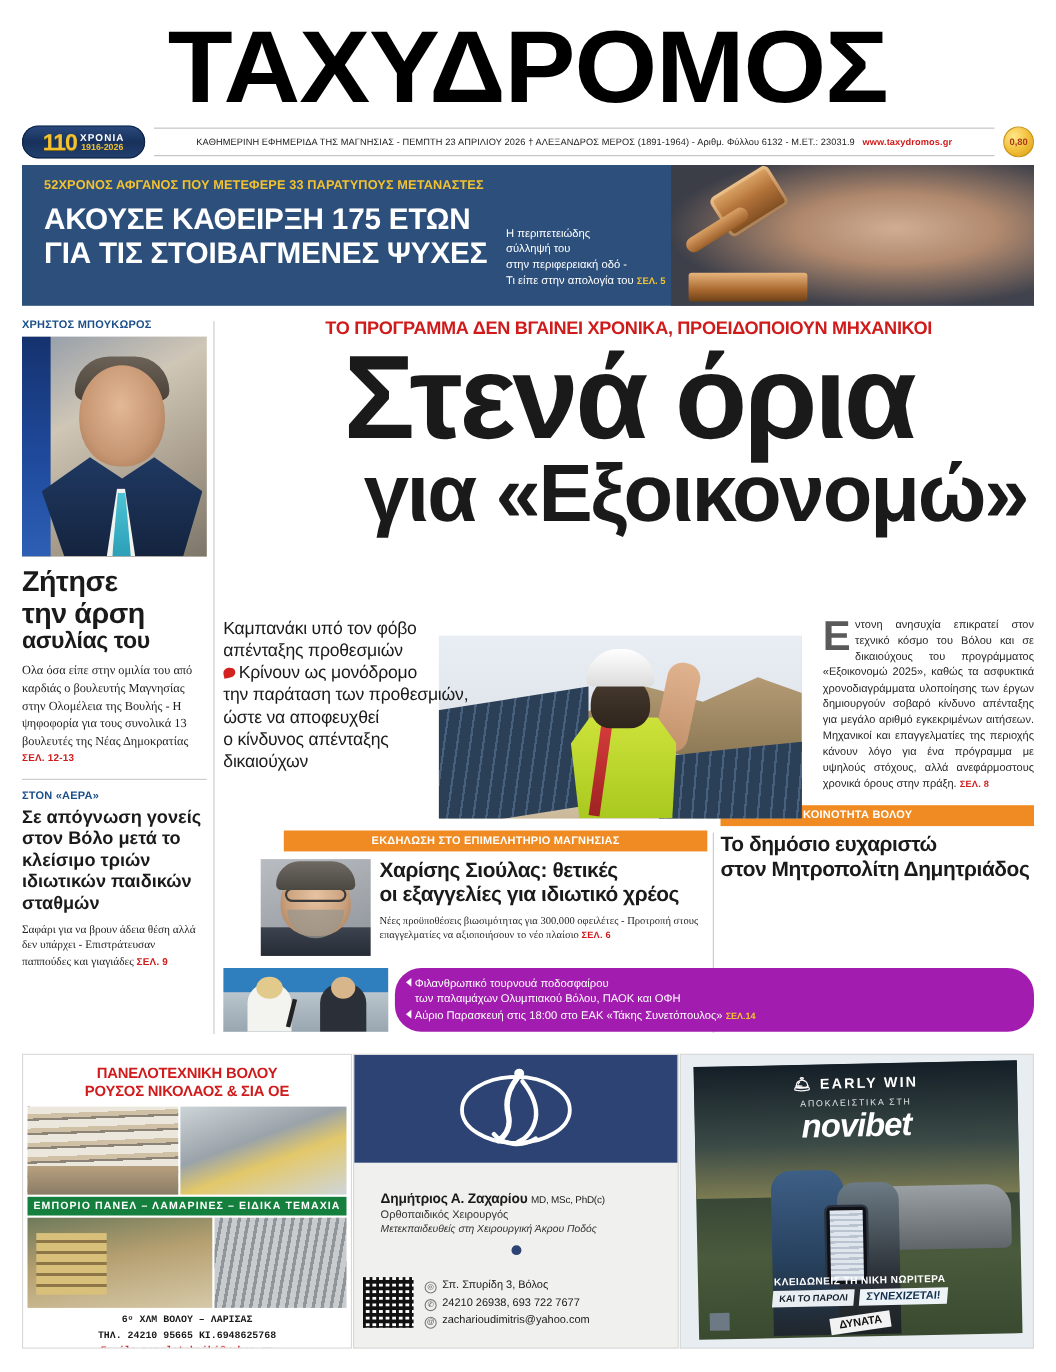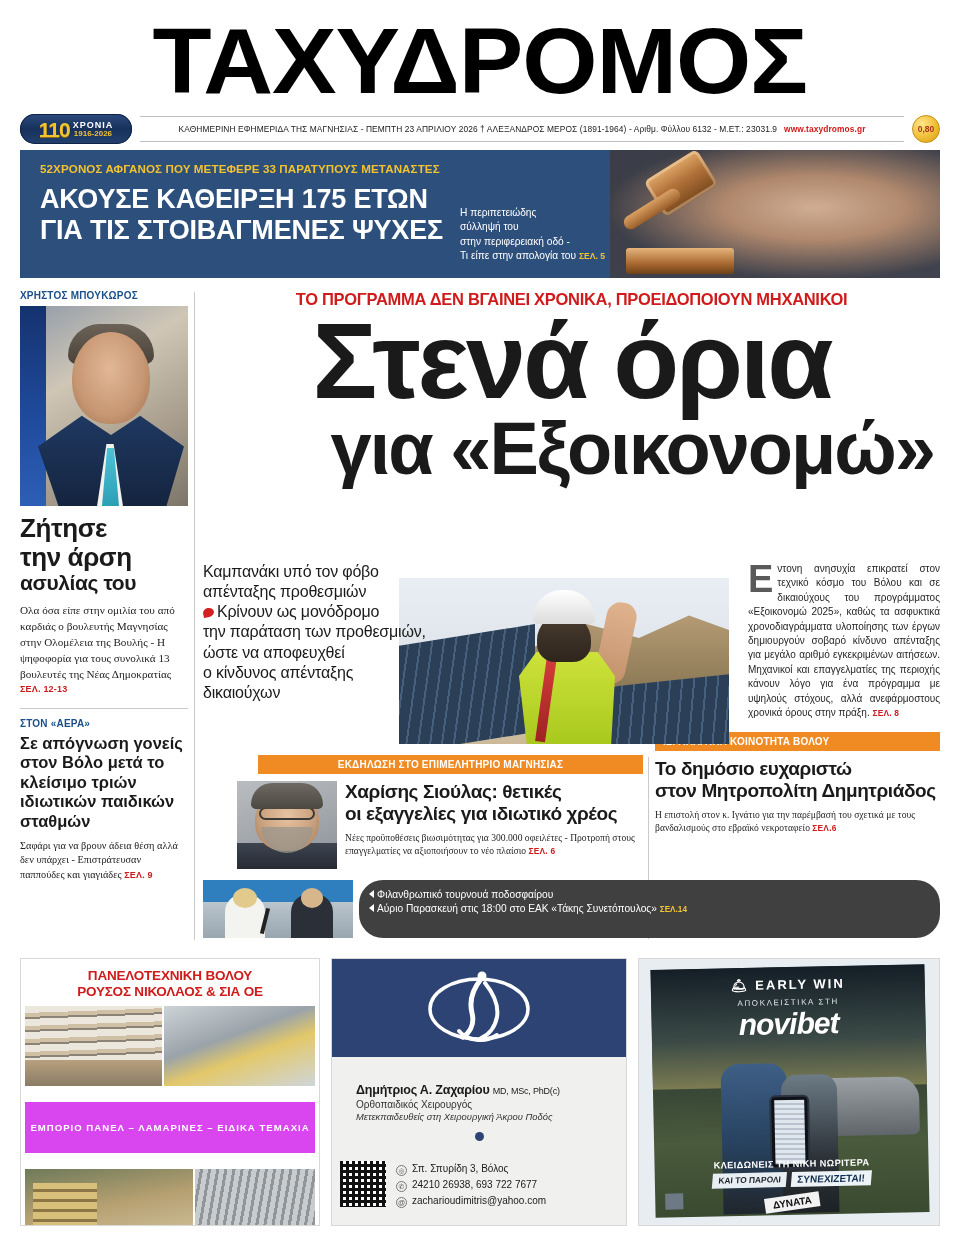--- a/index.html
+++ b/index.html
@@ -275,44 +275,44 @@
     background: #f3f3ef; border-radius: 18px 18px 0 0; }
   .pp-h1 { position: absolute; left: 30px; top: 8px; width: 24px; height: 20px;
     background: #e2c98c; border-radius: 50%; }
   .pp-p2 { position: absolute; right: 20px; top: 14px; width: 42px; height: 44px;
     background: #2b3038; border-radius: 18px 18px 0 0; }
   .pp-h2 { position: absolute; right: 30px; top: 8px; width: 22px; height: 20px;
     background: #d8b68b; border-radius: 50%; }
   .pp-mic { position: absolute; left: 60px; bottom: 4px; width: 4px; height: 26px;
     background: #222; transform: rotate(14deg); }
   .promo-txt {
-    flex: 1 1 auto; background: #404040; color: #fff; padding: 8px 10px;
+    flex: 1 1 auto; background: #a21caf; color: #fff; padding: 8px 10px;
     font-size: 10.2px; line-height: 1.42; border-radius: 24px;
   }
   .promo-txt .sel { color: #f2c230; font-weight: 700; font-size: 8.2px; }
   .arrow-l { display: inline-block; width: 0; height: 0;
     border-top: 4px solid transparent; border-bottom: 4px solid transparent;
     border-right: 5px solid #fff; margin-right: 3px; }
 
   
-  .ads { position: absolute; left: 20px; top: 958px; width: 920px; height: 268px; display: flex; gap: 11px; }
+  .ads { position: absolute; left: 20px; top: 958px; width: 920px; height: 268px; display: flex; gap: 1px; }
   .ad { position: relative; overflow: hidden; }
 
   
   .ad1 { flex: 0 0 300px; background: #fff; border: 1px solid #d8d8d8; padding: 4px; }
   .ad1-title { text-align: center; color: #cf1b1b; font-weight: 700; font-size: 13.5px;
     line-height: 1.2; padding: 5px 0 6px; letter-spacing: -.2px; }
   .ad1-imgtop { height: 80px; display: flex; gap: 2px; }
   .panel-a { flex: 1; background: repeating-linear-gradient(178deg,#ece7dd 0 7px,#cfc0a6 7px 11px,#8c8377 11px 13px);
     position: relative; }
   .panel-a:after { content:""; position:absolute; inset:auto 0 0 0; height: 26px;
     background: linear-gradient(180deg,#b7a07e,#8a7c66); }
   .panel-b { flex: 1.1; background: linear-gradient(160deg,#cdd4d8 0%, #9aa3a9 40%, #e3c86a 60%, #cfd6da 100%); }
-  .ad1-bar { background: #d946ef; color: #fff; text-align: center;
-    font-weight: 700; font-size: 9.6px; letter-spacing: 1px; padding: 20px 0; margin: 16px 0; }
+  .ad1-bar { background: #15803d; color: #fff; text-align: center;
+    font-weight: 700; font-size: 9.6px; letter-spacing: 1px; padding: 3px 0; margin: 2px 0; }
   .ad1-imgbot { height: 82px; display: flex; gap: 2px; }
   .panel-c { flex: 1.4; background: linear-gradient(170deg,#6e7a5a 0%, #b6a071 45%, #d6c9a8 100%); position: relative; }
   .panel-c:before { content:""; position:absolute; left:8px; top:14px; width: 64px; height: 56px;
     background: repeating-linear-gradient(0deg,#d8c07a 0 7px,#8c7546 7px 10px); }
   .panel-d { flex: 1; background: repeating-linear-gradient(100deg,#c9ccce 0 5px,#8f9598 5px 8px); }
   .ad1-foot { text-align: center; font-family: "Liberation Mono","DejaVu Sans Mono",monospace;
     font-weight: 700; font-size: 9px; color: #1a1a1a; line-height: 1.55; padding-top: 5px; }
   .ad1-foot .mail { color: #cf1b1b; }
 
   
@@ -514,38 +514,35 @@
 
   <div class="vdivider" style="left:648px; top:757px; height:182px;"></div>
 
   <div class="box-right">
     <div class="box-bar right-bar">ΙΣΡΑΗΛΙΤΙΚΗ ΚΟΙΝΟΤΗΤΑ ΒΟΛΟΥ</div>
     <div style="margin-top:7px;">
       <div class="box-head">
         <div>Το δημόσιο ευχαριστώ</div>
         <div>στον Μητροπολίτη Δημητριάδος</div>
       </div>
-      <div class="box-body">
-        <span>Η επιστολή στον κ. Ιγνάτιο για την παρέμβασή του σχετικά με τους βανδαλισμούς στο εβραϊκό νεκροταφείο</span>
-        <span class="sel-red">ΣΕΛ.6</span>
-      </div>
     </div>
   </div>
 
   <div class="promo">
     <div class="promo-photo">
       <div class="pp-wall"></div>
         <div class="pp-p1"></div>
         <div class="pp-h1"></div>
       <div class="pp-p2"></div>
         <div class="pp-h2"></div>
         <div class="pp-mic"></div>
     </div>
     <div class="promo-txt">
       <div><span class="arrow-l"></span><span>Φιλανθρωπικό τουρνουά ποδοσφαίρου</span></div>
+      <div style="padding-left:8px;">των παλαιμάχων Ολυμπιακού Βόλου, ΠΑΟΚ και ΟΦΗ</div>
       <div><span class="arrow-l"></span><span>Αύριο Παρασκευή στις 18:00 στο ΕΑΚ «Τάκης Συνετόπουλος»</span>
         <span class="sel">ΣΕΛ.14</span></div>
     </div>
   </div>
 
   <div class="ads">
 
     <div class="ad ad1">
       <div class="ad1-title">
         <div>ΠΑΝΕΛΟΤΕΧΝΙΚΗ ΒΟΛΟΥ</div>

